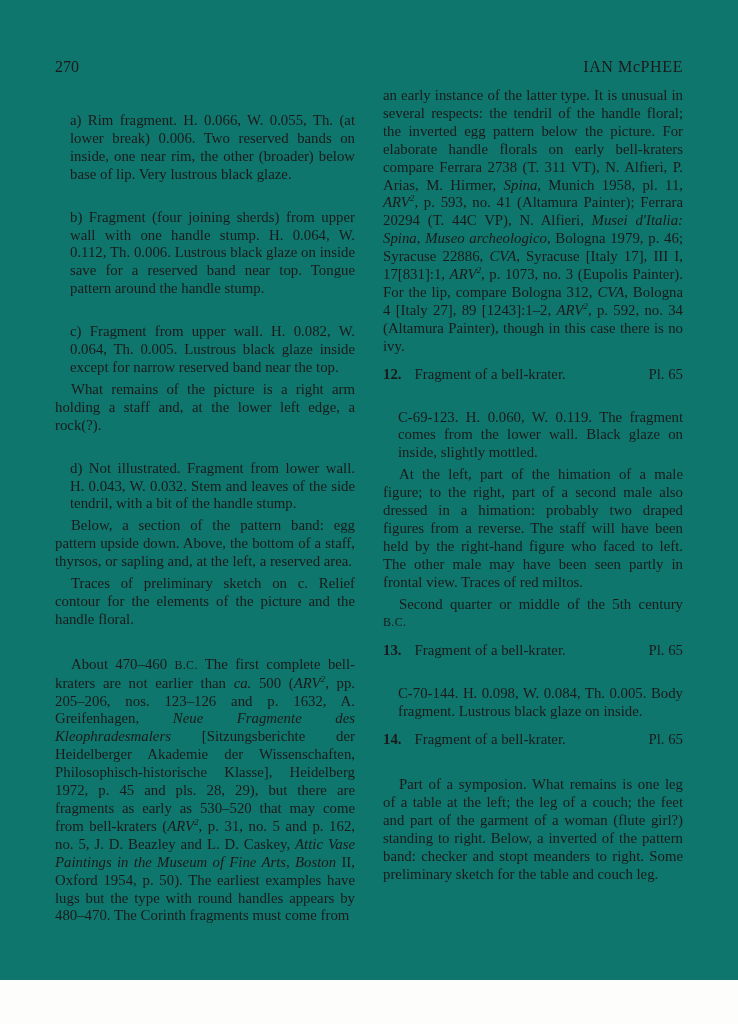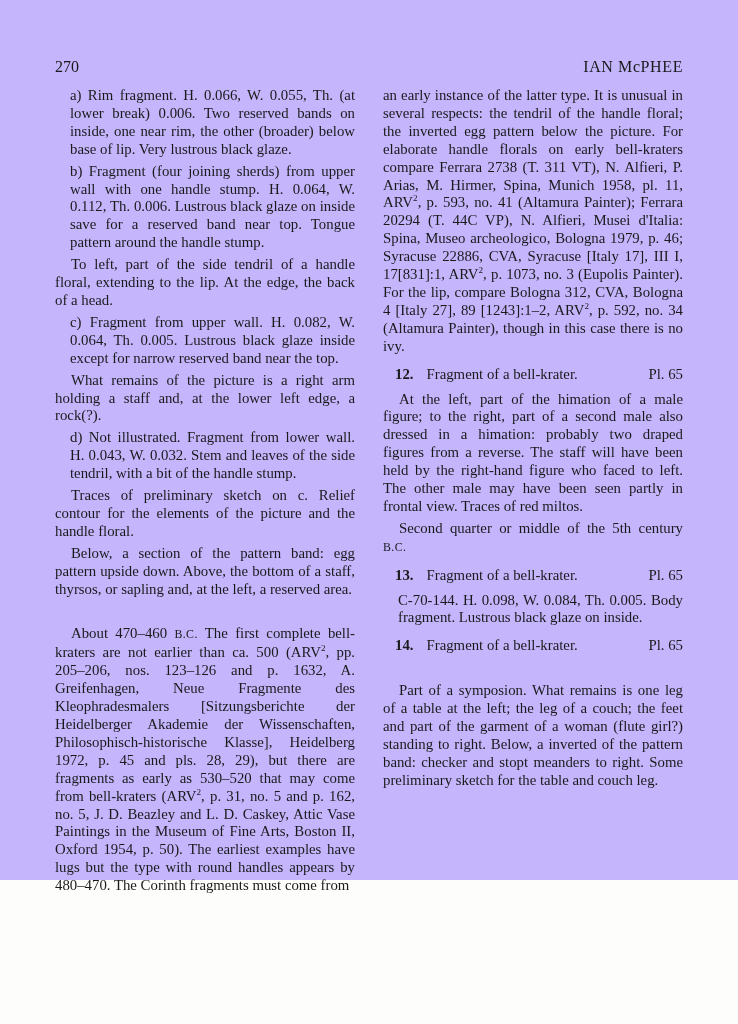--- a/index.html
+++ b/index.html
@@ -5,22 +5,22 @@
   html, body { margin: 0; padding: 0; }
   body {
     width: 738px; height: 1024px;
     background: #fdfdfb;
     font-family: "Liberation Serif", serif;
     color: #1a1a1a;
     overflow: hidden;
   }
   .page {
     position: relative;
-    width: 738px; height: 880px;
-    background: #c4b5fd;
+    width: 738px; height: 980px;
+    background: #0f766e;
   }
   .page-header {
     position: absolute;
     top: 58px; left: 55px; right: 55px;
     height: 20px;
   }
   .page-number {
     position: absolute; left: 0; top: 0;
     font-size: 16px;
   }
@@ -37,62 +37,62 @@
   }
   .col {
     width: 300px;
     font-size: 14.8px;
     line-height: 17.9px;
     text-align: justify;
   }
   .para { margin: 0 0 4px 0; }
   .para.plain { text-indent: 16px; }
   .para.flush { text-indent: 0; }
-  .para.block { margin-left: 15px; }
+  .para.block { margin-left: 15px; margin-top: 25px; }
   .para:last-child { margin-bottom: 0; margin-top: 27px; }
-  .it { }
+  .it { font-style: italic; }
   .sc { font-size: 0.8em; letter-spacing: 0.4px; }
   .sup { vertical-align: super; font-size: 0.62em; line-height: 0; }
   .entry {
     display: flex;
     align-items: baseline;
-    margin: 10px 0 7px 12px;
+    margin: 10px 0 7px 0;
     text-align: left;
   }
   .entry-number { font-weight: bold; margin-right: 13px; }
   .entry-title { flex: 1; }
   .entry-plate { white-space: nowrap; }
 </style>
 </head>
 <body>
 
 <div class="page">
   <div class="page-header">
     <span class="page-number">270</span>
     <div class="running-head">IAN McPHEE</div>
   </div>
   <div class="columns">
     <div class="col" id="col-left">
         <p class="para block"><span>a) Rim fragment. H. 0.066, W. 0.055, Th. (at lower break) 0.006. Two reserved bands on inside, one near rim, the other (broader) below base of lip. Very lustrous black glaze.</span></p>
         <p class="para block"><span>b) Fragment (four joining sherds) from upper wall with one handle stump. H. 0.064, W. 0.112, Th. 0.006. Lustrous black glaze on inside save for a reserved band near top. Tongue pattern around the handle stump.</span></p>
-        <p class="para plain"><span>To left, part of the side tendril of a handle floral, extending to the lip. At the edge, the back of a head.</span></p>
         <p class="para block"><span>c) Fragment from upper wall. H. 0.082, W. 0.064, Th. 0.005. Lustrous black glaze inside except for narrow reserved band near the top.</span></p>
         <p class="para plain"><span>What remains of the picture is a right arm holding a staff and, at the lower left edge, a rock(?).</span></p>
         <p class="para block"><span>d) Not illustrated. Fragment from lower wall. H. 0.043, W. 0.032. Stem and leaves of the side tendril, with a bit of the handle stump.</span></p>
+        <p class="para plain"><span>Below, a section of the pattern band: egg pattern upside down. Above, the bottom of a staff, thyrsos, or sapling and, at the left, a reserved area.</span></p>
         <p class="para plain"><span>Traces of preliminary sketch on c. Relief contour for the elements of the picture and the handle floral.</span></p>
-        <p class="para plain"><span>Below, a section of the pattern band: egg pattern upside down. Above, the bottom of a staff, thyrsos, or sapling and, at the left, a reserved area.</span></p>
         <p class="para plain"><span>About 470–460 </span><span class="sc">B.C.</span><span> The first complete bell-kraters are not earlier than </span><span class="it">ca.</span><span> 500 (</span><span class="it">ARV</span><span class="it sup">2</span><span>, pp. 205–206, nos. 123–126 and p. 1632, A. Greifenhagen, </span><span class="it">Neue Fragmente des Kleophradesmalers</span><span> [Sitzungsberichte der Heidelberger Akademie der Wissenschaften, Philosophisch-historische Klasse], Heidelberg 1972, p. 45 and pls. 28, 29), but there are fragments as early as 530–520 that may come from bell-kraters (</span><span class="it">ARV</span><span class="it sup">2</span><span>, p. 31, no. 5 and p. 162, no. 5, J. D. Beazley and L. D. Caskey, </span><span class="it">Attic Vase Paintings in the Museum of Fine Arts, Boston</span><span> II, Oxford 1954, p. 50). The earliest examples have lugs but the type with round handles appears by 480–470. The Corinth fragments must come from</span></p>
       </div>
     <div class="col" id="col-right">
         <p class="para flush"><span>an early instance of the latter type. It is unusual in several respects: the tendril of the handle floral; the inverted egg pattern below the picture. For elaborate handle florals on early bell-kraters compare Ferrara 2738 (T. 311 VT), N. Alfieri, P. Arias, M. Hirmer, </span><span class="it">Spina</span><span>, Munich 1958, pl. 11, </span><span class="it">ARV</span><span class="it sup">2</span><span>, p. 593, no. 41 (Altamura Painter); Ferrara 20294 (T. 44C VP), N. Alfieri, </span><span class="it">Musei d'Italia: Spina, Museo archeologico</span><span>, Bologna 1979, p. 46; Syracuse 22886, </span><span class="it">CVA</span><span>, Syracuse [Italy 17], III I, 17[831]:1, </span><span class="it">ARV</span><span class="it sup">2</span><span>, p. 1073, no. 3 (Eupolis Painter). For the lip, compare Bologna 312, </span><span class="it">CVA</span><span>, Bologna 4 [Italy 27], 89 [1243]:1–2, </span><span class="it">ARV</span><span class="it sup">2</span><span>, p. 592, no. 34 (Altamura Painter), though in this case there is no ivy.</span></p>
         <div class="entry">
           <span class="entry-number">12.</span>
           <span class="entry-title">Fragment of a bell-krater.</span>
           <span class="entry-plate">Pl. 65</span>
         </div>
+        <p class="para block"><span>C-69-123. H. 0.060, W. 0.119. The fragment comes from the lower wall. Black glaze on inside, slightly mottled.</span></p>
         <p class="para plain"><span>At the left, part of the himation of a male figure; to the right, part of a second male also dressed in a himation: probably two draped figures from a reverse. The staff will have been held by the right-hand figure who faced to left. The other male may have been seen partly in frontal view. Traces of red miltos.</span></p>
         <p class="para plain"><span>Second quarter or middle of the 5th century </span><span class="sc">B.C.</span></p>
         <div class="entry">
           <span class="entry-number">13.</span>
           <span class="entry-title">Fragment of a bell-krater.</span>
           <span class="entry-plate">Pl. 65</span>
         </div>
         <p class="para block"><span>C-70-144. H. 0.098, W. 0.084, Th. 0.005. Body fragment. Lustrous black glaze on inside.</span></p>
         <div class="entry">
           <span class="entry-number">14.</span>

